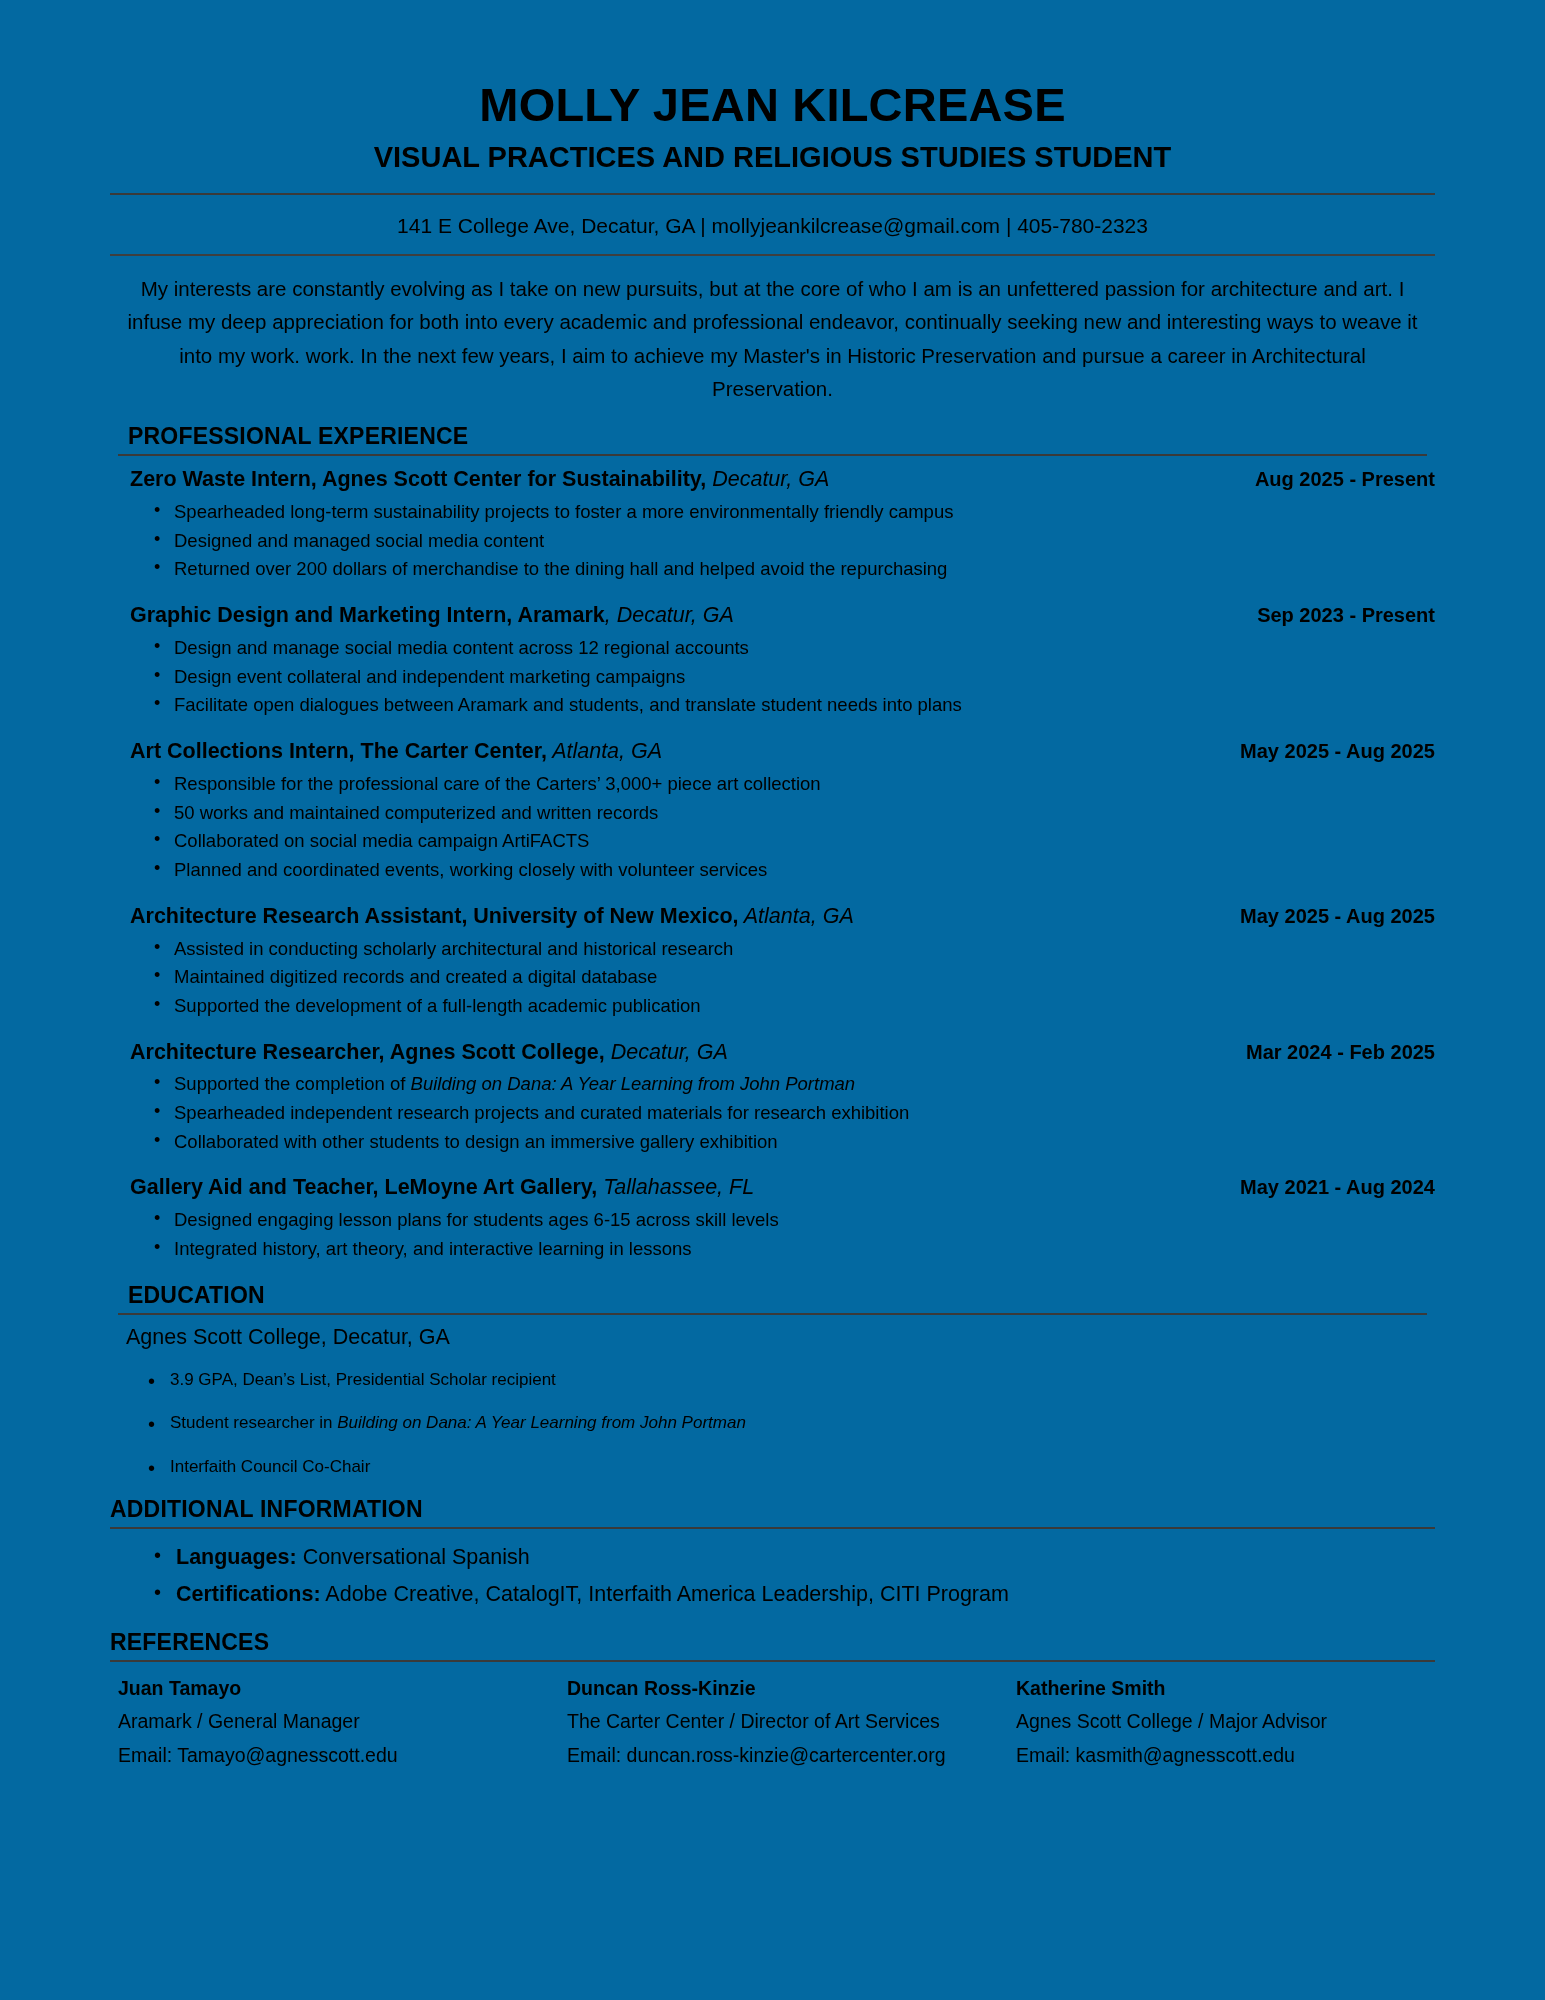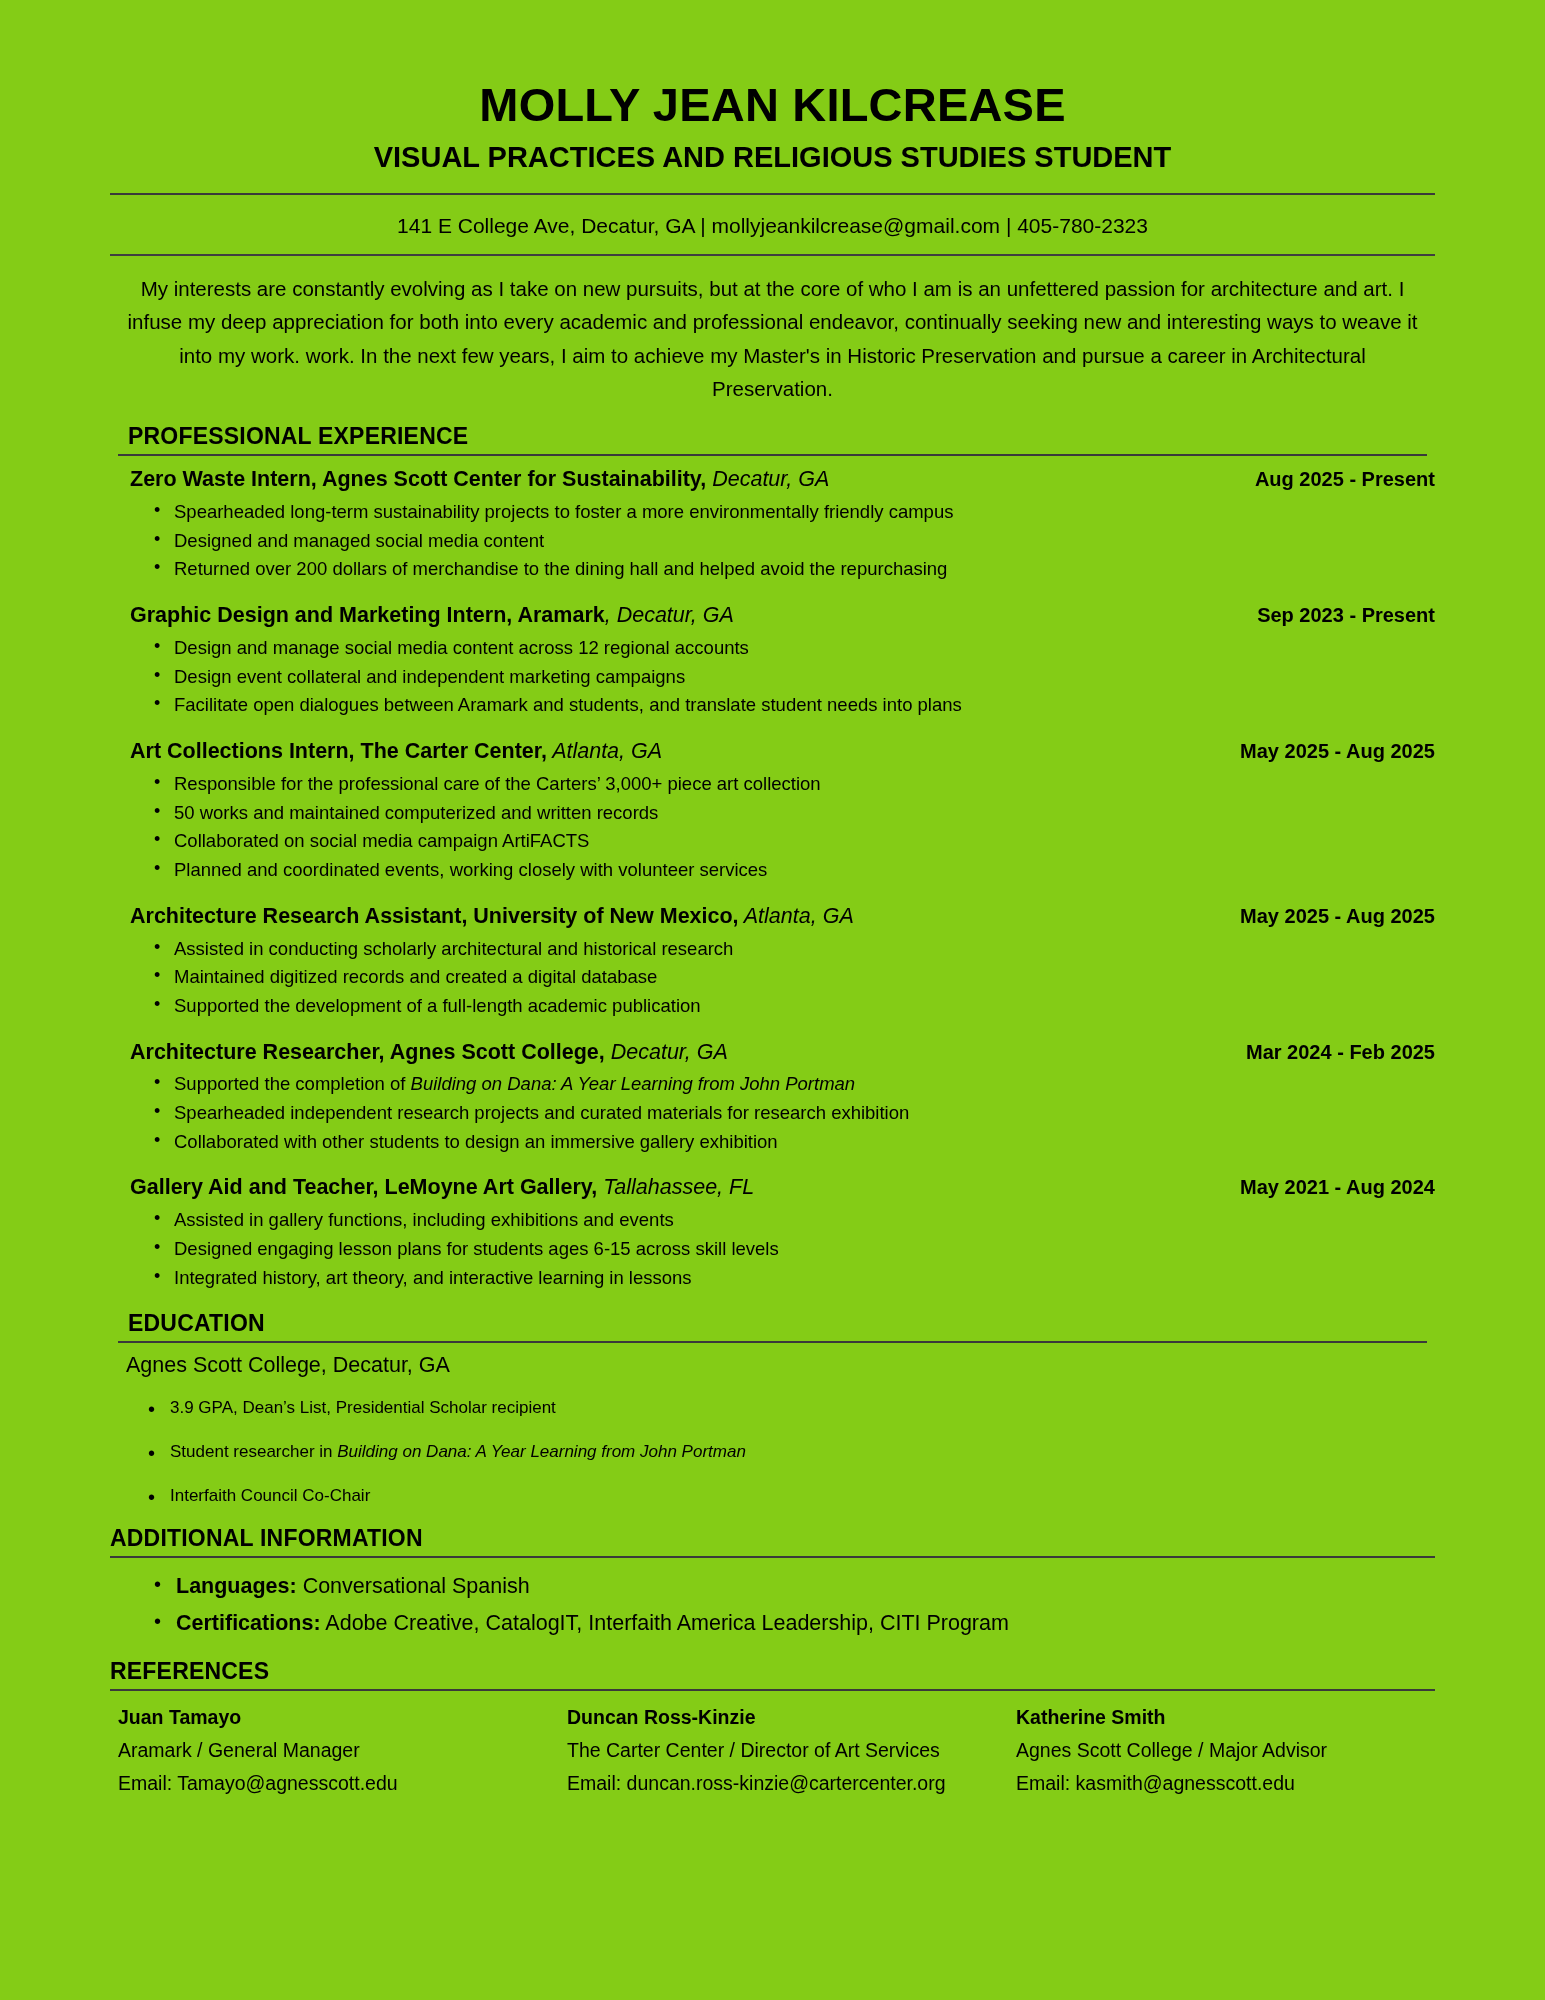--- a/index.html
+++ b/index.html
@@ -7,21 +7,21 @@
     padding: 0;
     background: #ffffff;
   }
   body {
     font-family: "Liberation Sans", sans-serif;
     color: #000000;
   }
   .page {
     width: 1545px;
     min-height: 2000px;
-    background: #84cc16;
+    background: #0369a1;
     margin: 0 auto;
     position: relative;
     box-sizing: border-box;
     padding: 60px 110px 40px 110px;
   }
 
   
   .name {
     text-align: center;
     font-size: 47px;
@@ -289,21 +289,20 @@
             <li>Spearheaded independent research projects and curated materials for research exhibition</li>
             <li>Collaborated with other students to design an immersive gallery exhibition</li>
           </ul>
         </div>
         <div class="entry">
           <div class="entry-head">
             <div class="entry-title">Gallery Aid and Teacher, LeMoyne Art Gallery,<span class="loc"> Tallahassee, FL</span></div>
             <div class="entry-dates">May 2021 - Aug 2024</div>
           </div>
           <ul class="bullets">
-            <li>Assisted in gallery functions, including exhibitions and events</li>
             <li>Designed engaging lesson plans for students ages 6-15 across skill levels</li>
             <li>Integrated history, art theory, and interactive learning in lessons</li>
           </ul>
         </div>
       </div>
   </div>
 
   <div class="section">
     <div class="section-title indented">EDUCATION</div>
     <hr class="section-rule inset">

